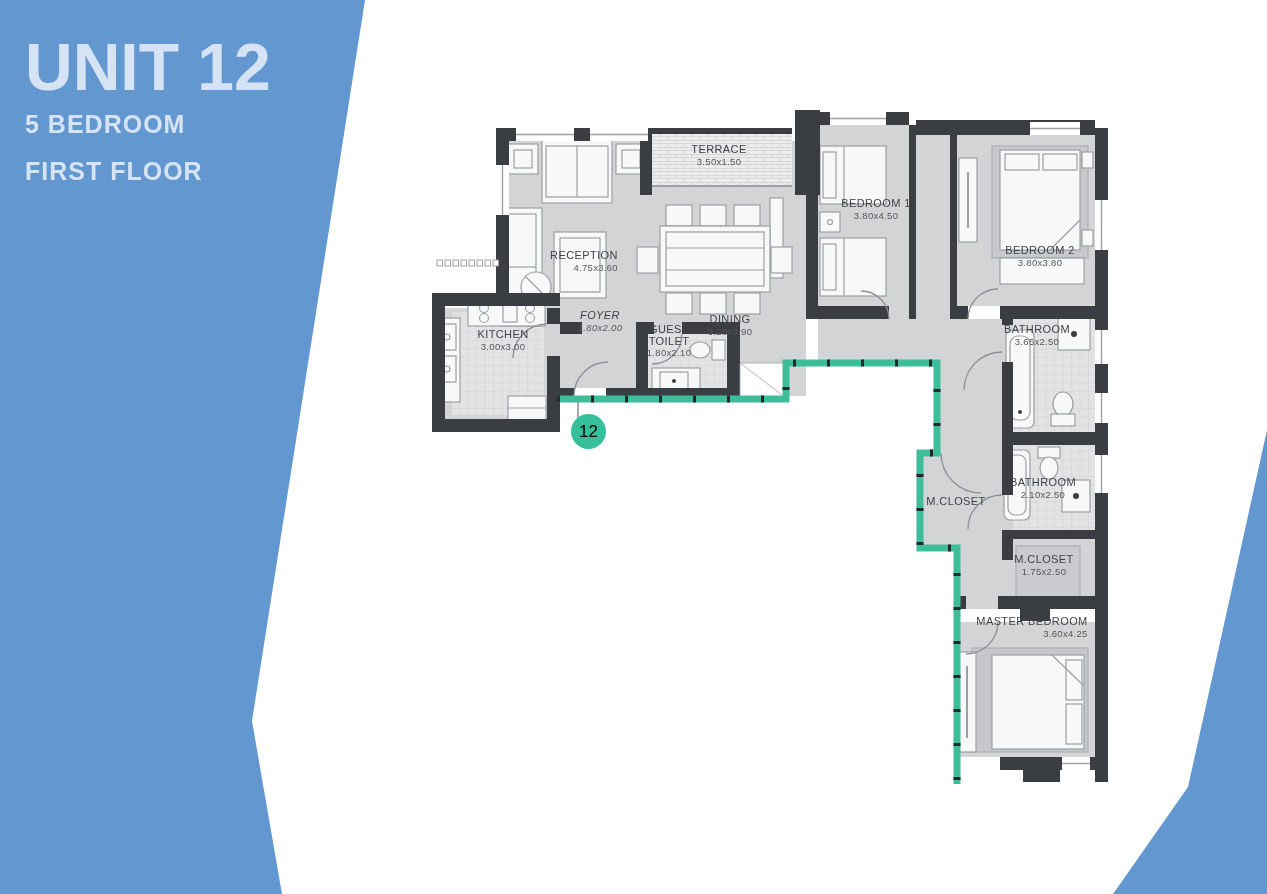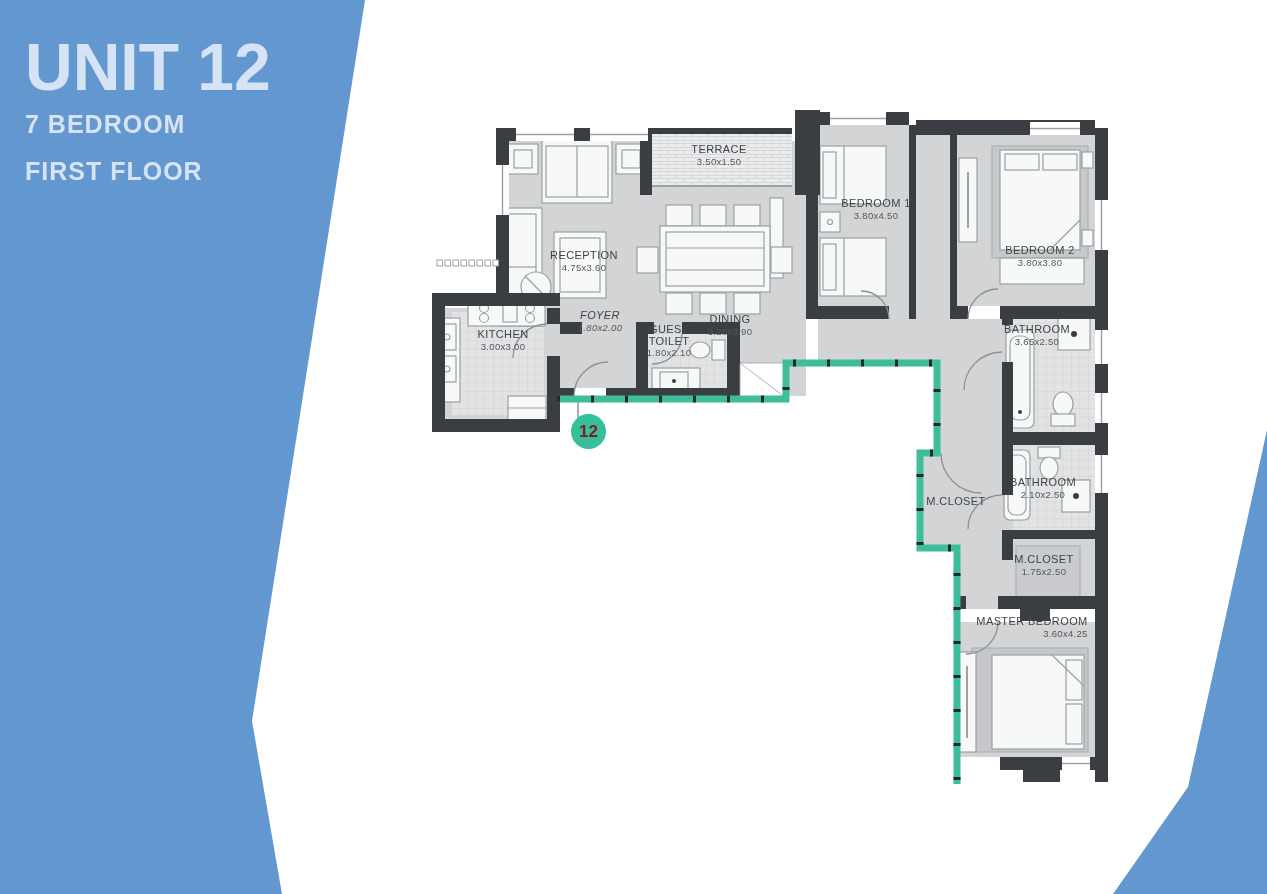--- a/index.html
+++ b/index.html
@@ -15,21 +15,21 @@
               color:var(--title);z-index:3;}
   .band-title .main{font-size:66px;font-weight:bold;letter-spacing:0px;line-height:1.0;}
   .band-title .sub{font-size:25px;font-weight:bold;letter-spacing:1px;line-height:31px;margin-top:9px;}
   #room-labels{position:absolute;left:0;top:0;width:100%;height:100%;z-index:2;pointer-events:none;}
   .room-label{position:absolute;transform:translate(-50%,-50%);text-align:center;}
   .room-label .name{display:block;font-size:11px;font-weight:500;color:var(--label);
                     letter-spacing:.4px;white-space:pre-line;line-height:11.5px;}
   .room-label .dims{display:block;font-size:9.5px;color:var(--dims);letter-spacing:.3px;
                     line-height:12px;}
   .unit-badge{position:absolute;left:588px;top:431px;width:35px;height:35px;margin:-17px 0 0 -17px;
-              border-radius:50%;background:var(--badge);color:#7f1d1d;font-size:17px;font-weight:bold;
+              border-radius:50%;background:var(--badge);color:#000000;font-size:17px;font-weight:normal;
               display:flex;align-items:center;justify-content:center;z-index:3;}
   .footer{position:absolute;left:322px;top:836px;display:flex;align-items:baseline;z-index:3;
           color:var(--footer);}
   .footer .lbl{font-size:17px;letter-spacing:2.5px;}
   .footer .sep{color:var(--sep);font-size:17px;margin:0 16px;font-weight:300;}
   .footer .val{font-size:17px;letter-spacing:.5px;}
   .footer sup{font-size:10px;}
 </style>
 </head>
 <body>
@@ -284,30 +284,30 @@
         <rect x="461" y="260" width="5.5" height="6"></rect>
     <rect x="469" y="260" width="5.5" height="6"></rect>
         <rect x="477" y="260" width="5.5" height="6"></rect>
     <rect x="485" y="260" width="5.5" height="6"></rect>
         <rect x="493" y="260" width="5.5" height="6"></rect>
   </g>
 </svg>
 
 <div class="band-title">
   <div class="main">UNIT 12</div>
-  <div class="sub">7 BEDROOM</div>
+  <div class="sub">5 BEDROOM</div>
   <div class="sub" style="margin-top:16px;">FIRST FLOOR</div>
 </div>
 
 <div id="room-labels">
       <div class="room-label" style="left: 719px; top: 156px;">
         <span class="name">TERRACE</span>
         <span class="dims">3.50x1.50</span>
       </div>
-      <div class="room-label" style="left: 584px; top: 262px;">
+      <div class="room-label" style="left: 584px; top: 262px; text-align: right;">
         <span class="name">RECEPTION</span>
         <span class="dims">4.75x3.60</span>
       </div>
       <div class="room-label" style="left: 730px; top: 284px; margin-top: 42px;">
         <span class="name">DINING</span>
         <span class="dims">3.20x3.90</span>
       </div>
       <div class="room-label" style="left: 876px; top: 210px;">
         <span class="name">BEDROOM 1</span>
         <span class="dims">3.80x4.50</span>

